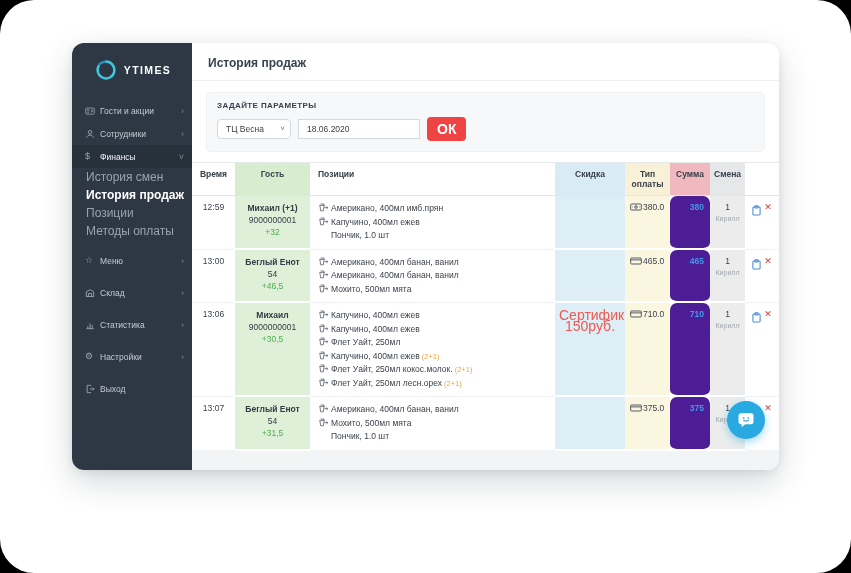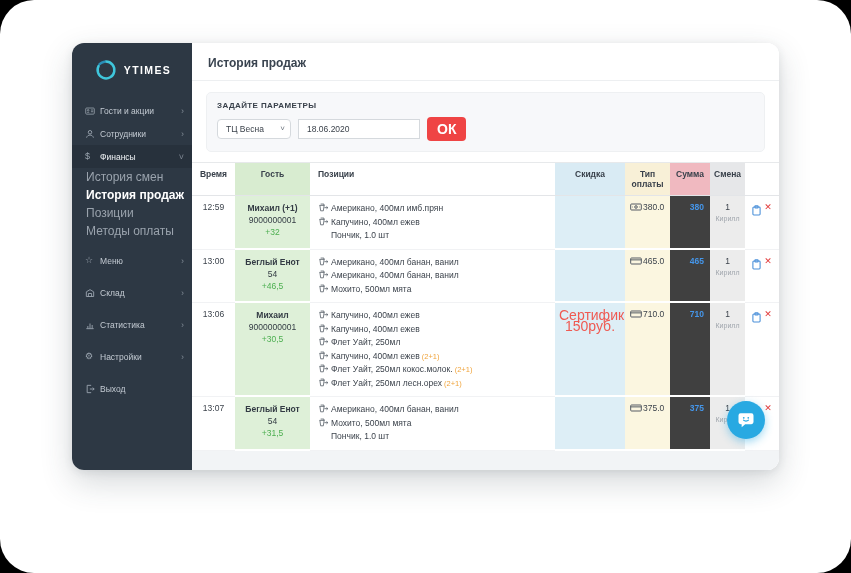--- a/index.html
+++ b/index.html
@@ -54,21 +54,21 @@
   .h-guest{background:#d8ecd0;}
   .h-disc{background:#d9ebf4;}
   .h-pay{background:#f8f0d7;}
   .h-sum{background:#f0b9c0;}
   .h-shift{background:#e6e7e9;}
 
   .t-row > div{border-bottom:1px solid #f1f2f4;}
   .c-guest{background:#def0d8;border-bottom:2px solid #fff !important;}
   .c-disc{background:#ddeef6;border-bottom:2px solid #fff !important;}
   .c-pay{background:#fbf6e0;border-bottom:2px solid #fff !important;}
-  .c-sum{background:#404040;border-bottom:2px solid #fff !important;}
+  .c-sum{background:#4c1d95;border-bottom:2px solid #fff !important;border-radius:7px;}
   .c-shift{background:#ececec;border-bottom:2px solid #fff !important;}
 
   .c-time{font-size:8.5px;color:#3c434c;text-align:center;padding-top:6px;}
   .c-guest{text-align:center;padding:6px 2px;font-size:8.5px;color:#333b44;line-height:12px;}
   .g-name{font-weight:bold;}
   .g-bonus{color:#4caf50;}
   .c-pos{padding:6px 8px;font-size:8.5px;color:#3c434c;line-height:12.5px;}
   .pos-line{white-space:nowrap;overflow:hidden;}
   .pos-icon{display:inline-block;width:13px;color:#5b636c;vertical-align:-1px;}
   .pos-icon svg{width:11px;height:9px;stroke:currentColor;fill:none;stroke-width:1.1;}

